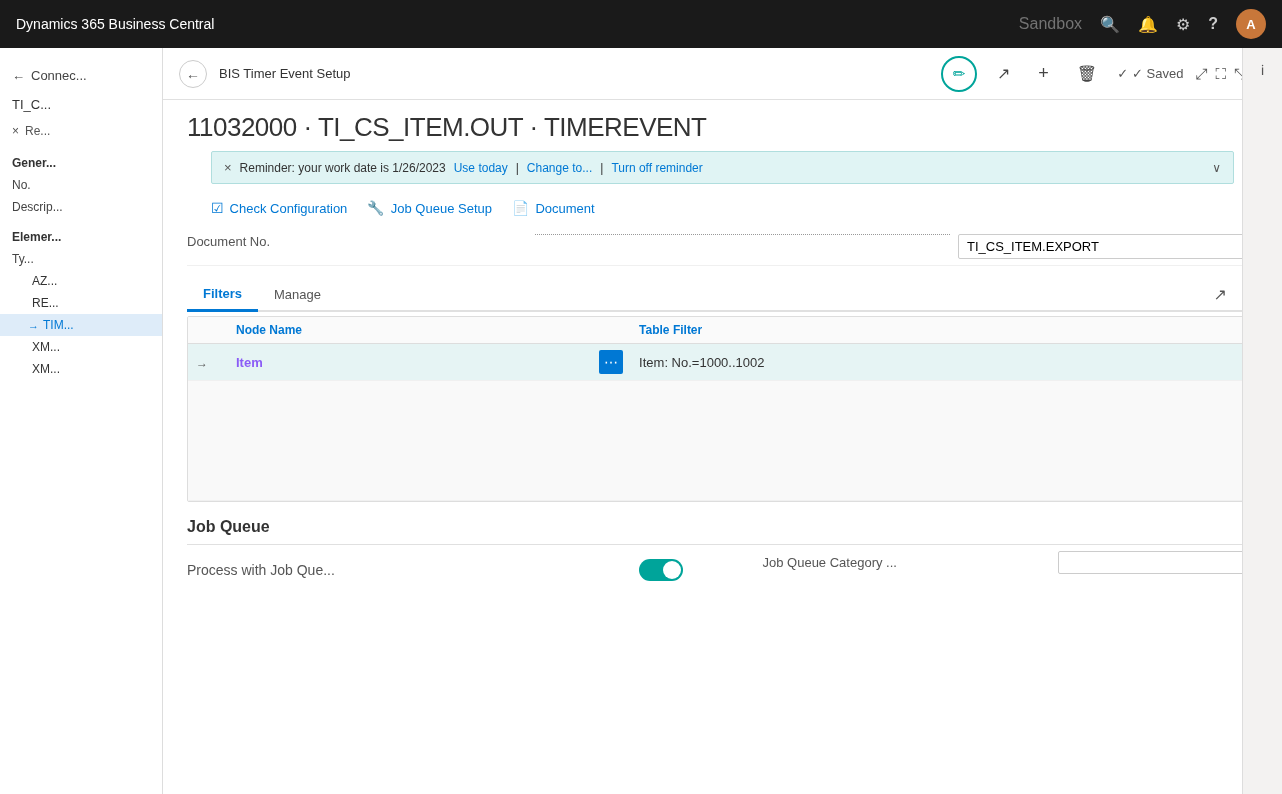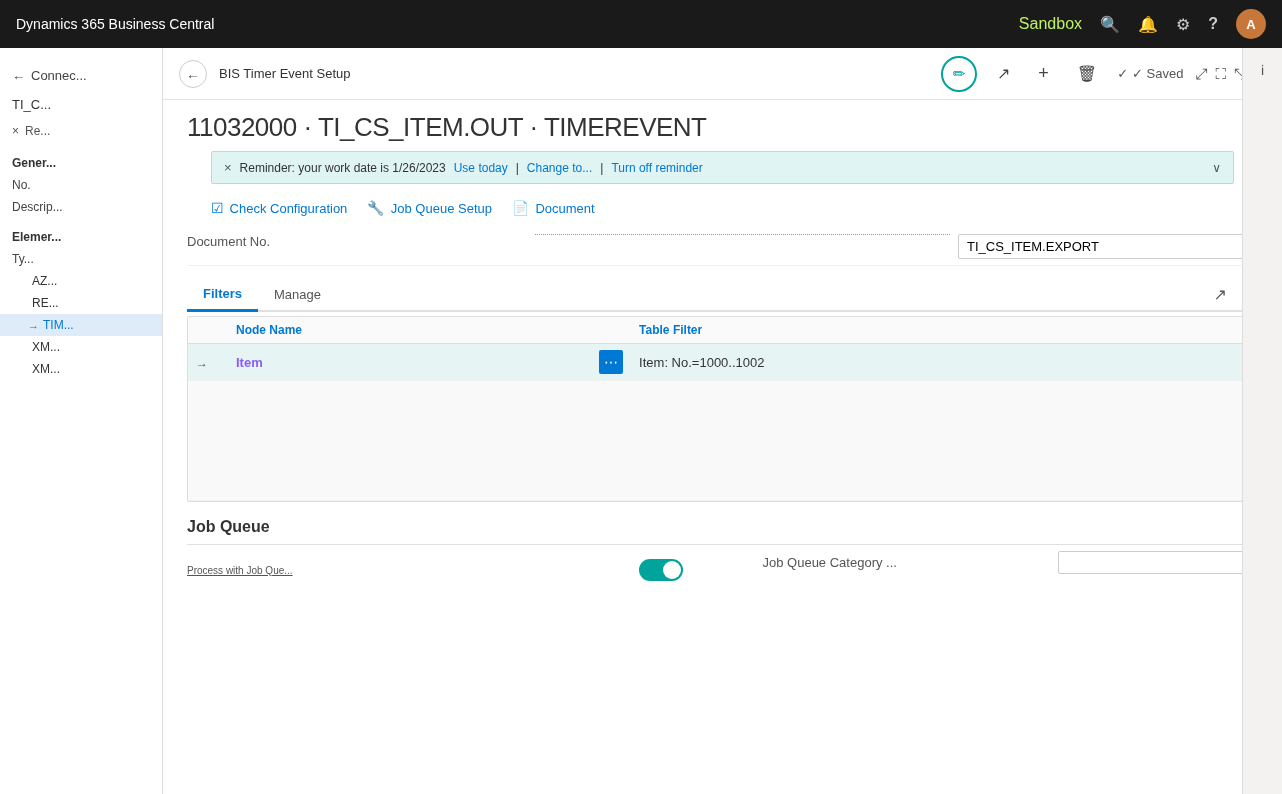--- a/index.html
+++ b/index.html
@@ -16,21 +16,21 @@
       justify-content: space-between;
     }
     .top-nav-left { display: flex; align-items: flex-end; gap: 8px; }
     .top-nav-right { display: flex; align-items: center; gap: 18px; color: #ccc; }
     .top-nav-right span { cursor: pointer; font-size: 16px; }
     .nav-avatar {
       width: 30px; height: 30px; background: #c8773a; border-radius: 50%;
       display: flex; align-items: center; justify-content: center;
       color: white; font-weight: bold; font-size: 13px;
     }
-    .sandbox-label { color: #bef264; font-size: 13px; }
+    .sandbox-label { color: #737373; font-size: 13px; }
 
     
     .main-area {
       display: flex;
       height: calc(794px - 48px);
       position: relative;
     }
 
     
     .left-panel {
@@ -267,21 +267,21 @@
       color: #333;
       padding: 16px 0 8px;
       border-bottom: 1px solid #e0e0e0;
     }
     .toggle-row {
       display: flex;
       align-items: center;
       padding: 8px 0;
       gap: 12px;
     }
-    .toggle-label { color: #555; font-size: 10px; flex: 1; text-decoration: underline; }
+    .toggle-label { color: #555; font-size: 14px; flex: 1; }
     .toggle-switch {
       width: 44px; height: 22px; background: #00a49a; border-radius: 11px;
       position: relative; cursor: pointer;
     }
     .toggle-thumb {
       position: absolute; right: 2px; top: 2px;
       width: 18px; height: 18px; background: white; border-radius: 50%;
     }
     .jq-label { color: #555; font-size: 13px; flex: 1; }
     .jq-select {

